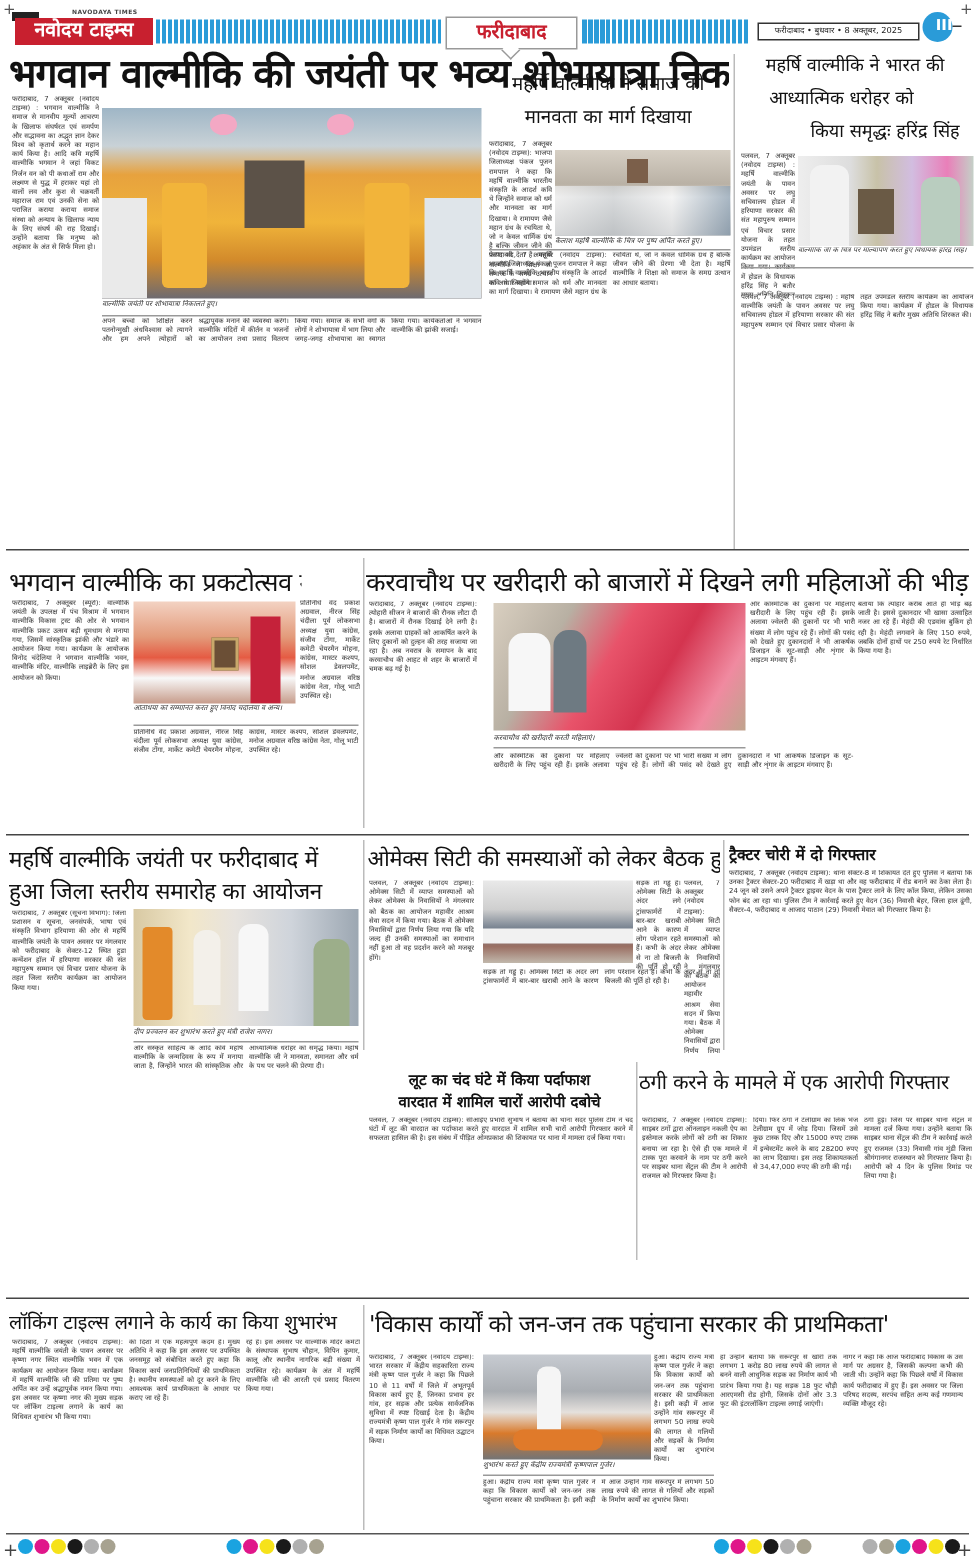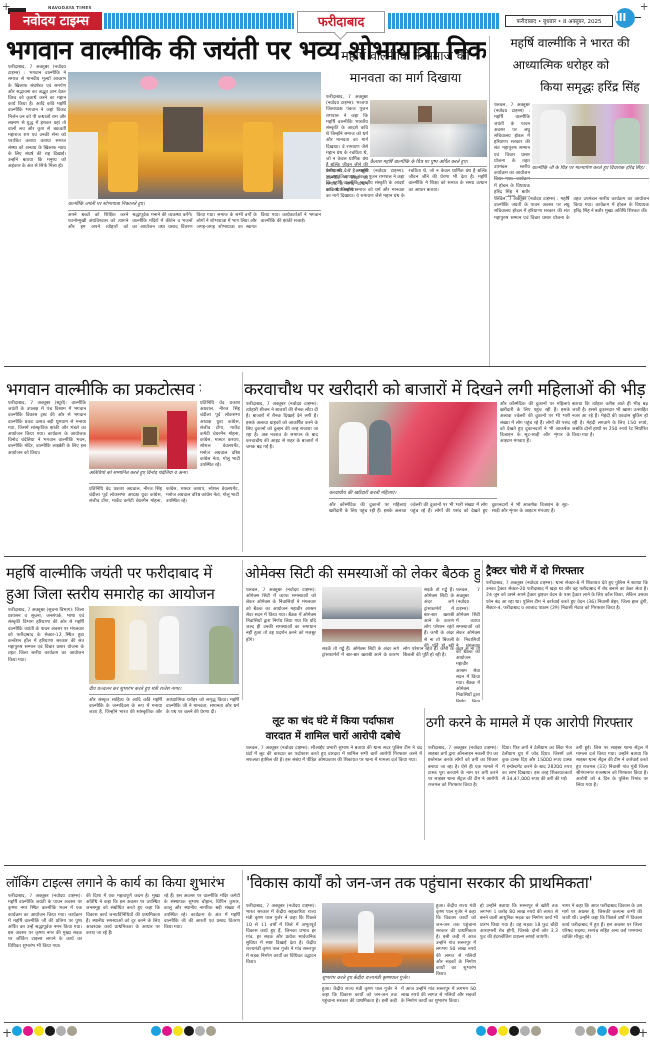--- a/index.html
+++ b/index.html
@@ -9,21 +9,21 @@
   .masthead { position: absolute; left: 0; top: 0; width: 650px; height: 30px; }
   .logo-box { position: absolute; left: 10px; top: 12px; width: 92px; height: 18px; background: #c8202f; color: #fff; font-weight: bold; font-size: 13px; line-height: 18px; text-align: center; }
   .logo-tag { position: absolute; left: 48px; top: 5px; font-size: 4px; color: #444; font-weight: bold; letter-spacing: 0.3px; }
   .logo-corner { position: absolute; left: 8px; top: 8px; width: 18px; height: 6px; background: #222; }
   .stripe { position: absolute; top: 13px; height: 16px; background: repeating-linear-gradient(90deg, #2a9bd8 0 3px, #fff 3px 4px); }
   .stripe.s1 { left: 104px; width: 190px; }
   .stripe.s2 { left: 388px; width: 112px; }
   .city-tab { position: absolute; left: 297px; top: 11px; width: 88px; height: 22px; border: 1px solid #999; background: #fff; color: #c8202f; font-weight: bold; font-size: 13px; line-height: 20px; text-align: center; }
   .city-tab::after { content: ""; position: absolute; left: 38px; bottom: -6px; width: 8px; height: 8px; background: #fff; border-right: 1px solid #999; border-bottom: 1px solid #999; transform: rotate(45deg); }
   .dateline { position: absolute; left: 505px; top: 15px; width: 108px; height: 12px; border: 1px solid #333; font-size: 5.5px; line-height: 10px; text-align: center; color: #222; background: #fff; }
-  .page-num { position: absolute; left: 615px; top: 8px; width: 20px; height: 20px; border-radius: 50%; background: #2a9bd8; color: #fff; font-weight: bold; font-size: 10px; line-height: 20px; text-align: left; }
+  .page-num { position: absolute; left: 615px; top: 8px; width: 20px; height: 20px; border-radius: 50%; background: #2a9bd8; color: #fff; font-weight: bold; font-size: 10px; line-height: 20px; text-align: right; }
   .page-num-tail { position: absolute; left: 635px; top: 17px; width: 6px; height: 1px; background: #333; }
   .crop { position: absolute; font-size: 10px; color: #555; line-height: 10px; }
 
   .hl { position: absolute; color: #111; white-space: nowrap; overflow: hidden; }
   .hl-main { font-weight: bold; font-size: 26px; letter-spacing: -0.6px; line-height: 32px; }
   .hl-xl { font-size: 17px; line-height: 22px; letter-spacing: -0.3px; }
   .hl-lg { font-size: 14px; line-height: 20px; letter-spacing: -0.2px; }
   .hl-md { font-size: 10.5px; line-height: 15px; font-weight: bold; }
   .hl-sub { font-size: 12.5px; line-height: 19px; text-align: center; }
 

